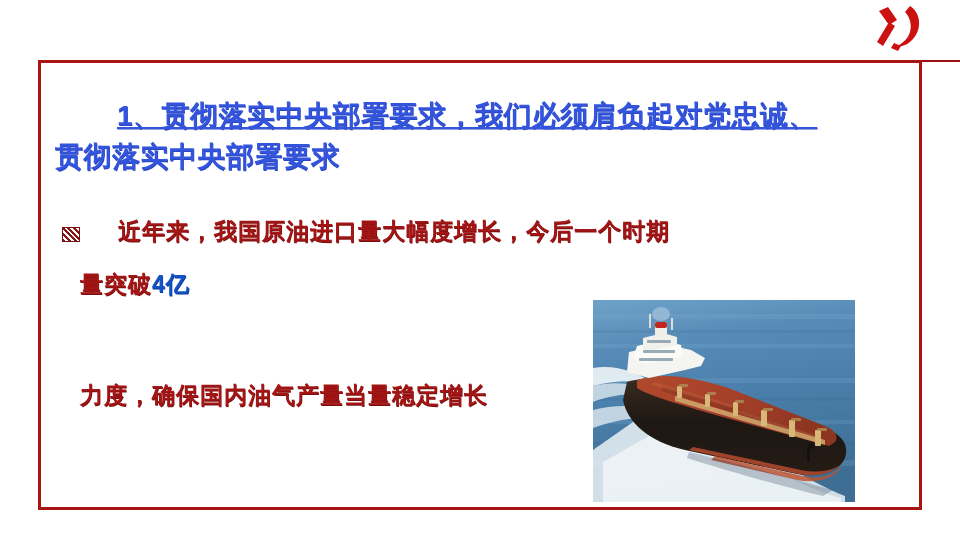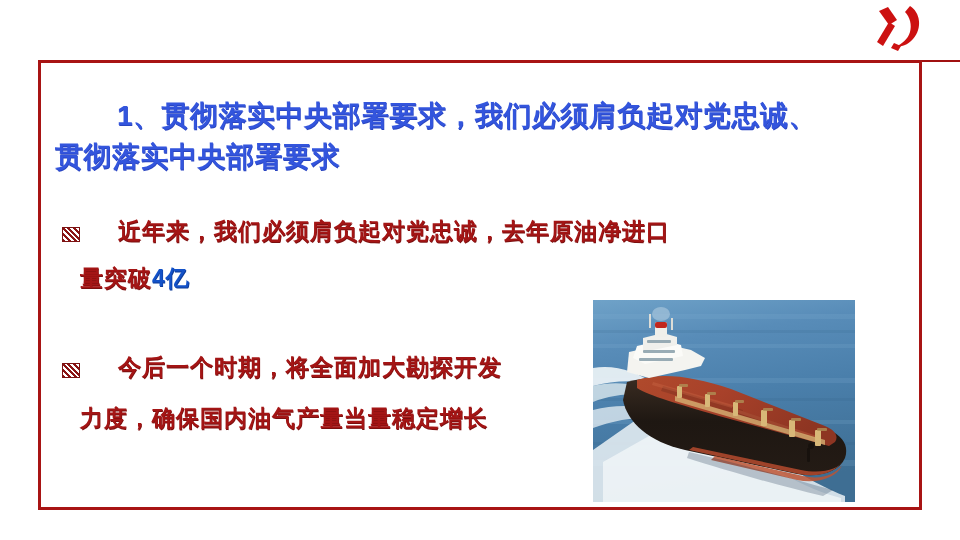--- a/index.html
+++ b/index.html
@@ -65,20 +65,21 @@
     font-size: 28px;
     font-weight: bold;
     color: #3355DD;
     line-height: 1.46;
     letter-spacing: 0.5px;
     white-space: nowrap;
     text-shadow: 0.5px 0.5px 0 #2a45c0;
   }
   .title-line.first {
     text-indent: 62px;
+    text-decoration: underline;
   }
 
   
   .bullet-block {
     position: absolute;
     width: 560px;
   }
   .bullet-block.b1 { left: 62px; top: 220px; width: 760px; }
   .bullet-block.b2 { left: 62px; top: 356px; width: 560px; }
 
@@ -107,21 +108,21 @@
     letter-spacing: 1px;
     white-space: nowrap;
     text-shadow: 0.6px 0.6px 0 #7a0f0f;
   }
   .bullet-cont {
     font-size: 23px;
     font-weight: bold;
     color: #A41515;
     letter-spacing: 1px;
     white-space: nowrap;
-    margin-top: 20px;
+    margin-top: 26px;
     margin-left: 18px;
     text-shadow: 0.6px 0.6px 0 #7a0f0f;
   }
   .bullet-cont.b2c { margin-top: 24px; }
   .hl-blue {
     color: #1452C8;
     text-shadow: 0.6px 0.6px 0 #0d3a96;
   }
 
   
@@ -162,30 +163,26 @@
   <div class="frame"></div>
 
   <div class="title-block">
     <div class="title-line first">1、贯彻落实中央部署要求，我们必须肩负起对党忠诚、</div>
     <div class="title-line">贯彻落实中央部署要求</div>
   </div>
 
   <div class="bullet-block b1">
     <div class="bullet-row">
       <span class="hatch-marker"></span>
-      <span class="bullet-text">近年来，我们必须肩负起对党忠诚，去年原油净进口</span>
+      <span class="bullet-text">近年来，我国原油进口量大幅度增长，今后一个时期</span>
     </div>
     <div class="bullet-cont"><span>量突破</span><span class="hl-blue">4亿</span></div>
   </div>
 
   <div class="bullet-block b2">
-    <div class="bullet-row">
-      <span class="hatch-marker"></span>
-      <span class="bullet-text">今后一个时期，将全面加大勘探开发</span>
-    </div>
     <div class="bullet-cont b2c">力度，确保国内油气产量当量稳定增长</div>
   </div>
 
   <div class="photo">
     <svg viewBox="0 0 262 202" width="262" height="202" aria-hidden="true">
       <defs>
         <linearGradient id="sea" x1="0" y1="0" x2="0.2" y2="1">
           <stop offset="0%" stop-color="#6FA2C8"></stop>
           <stop offset="25%" stop-color="#588CB8"></stop>
           <stop offset="55%" stop-color="#4A7FAB"></stop>

